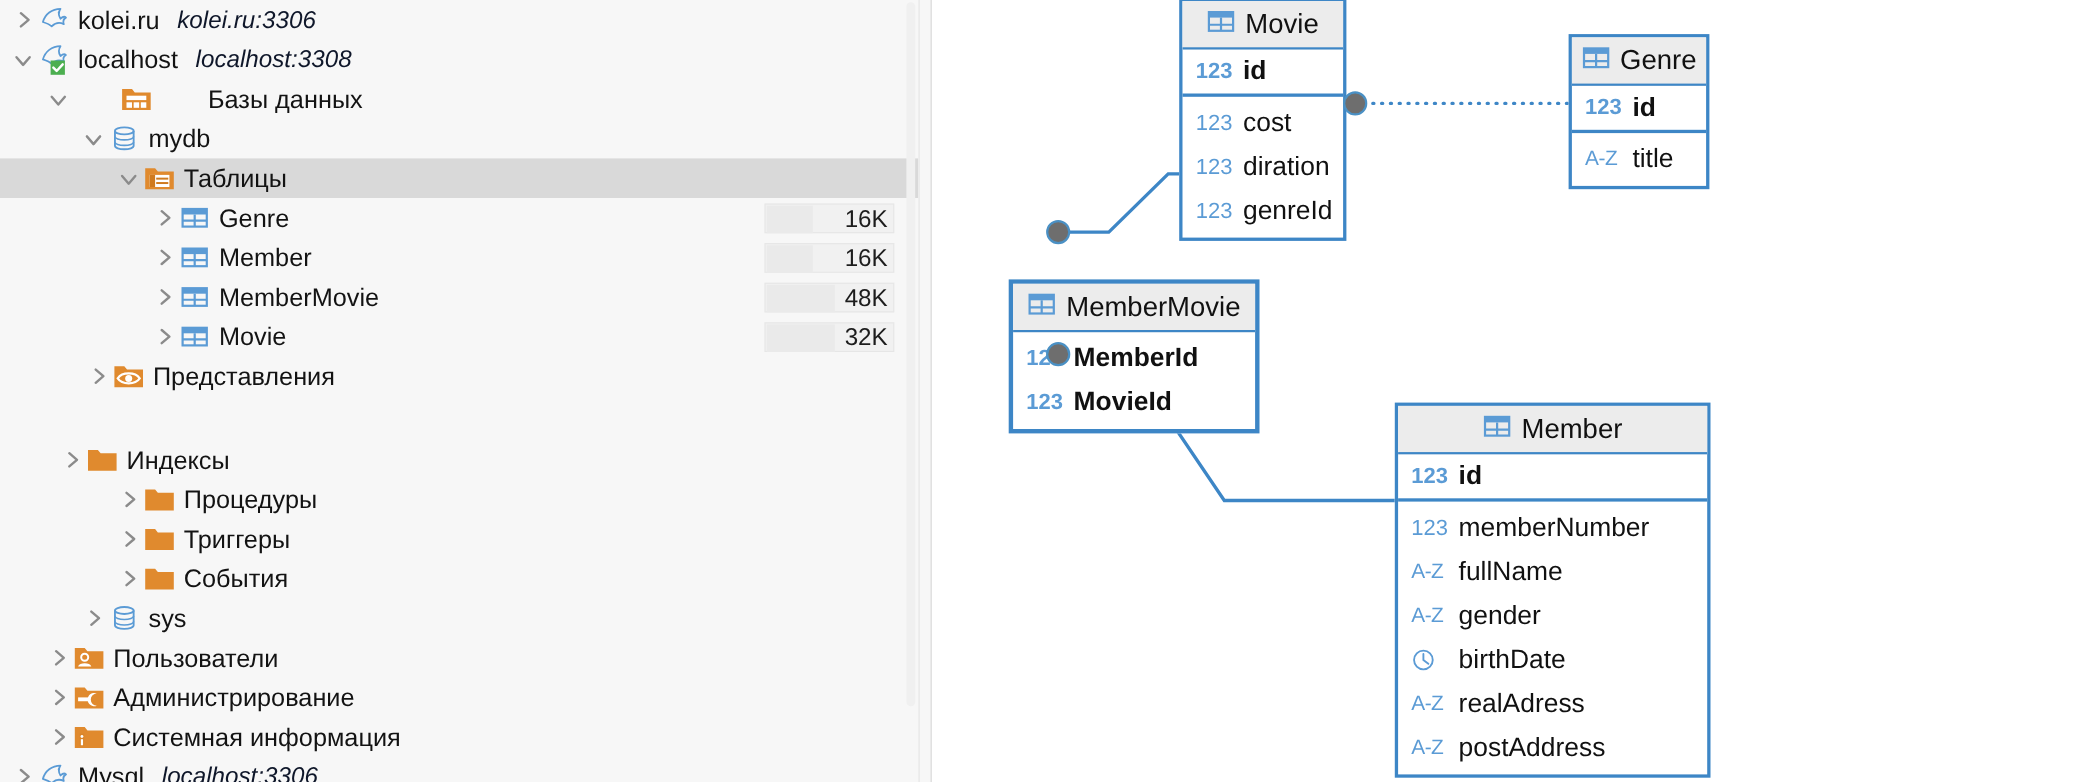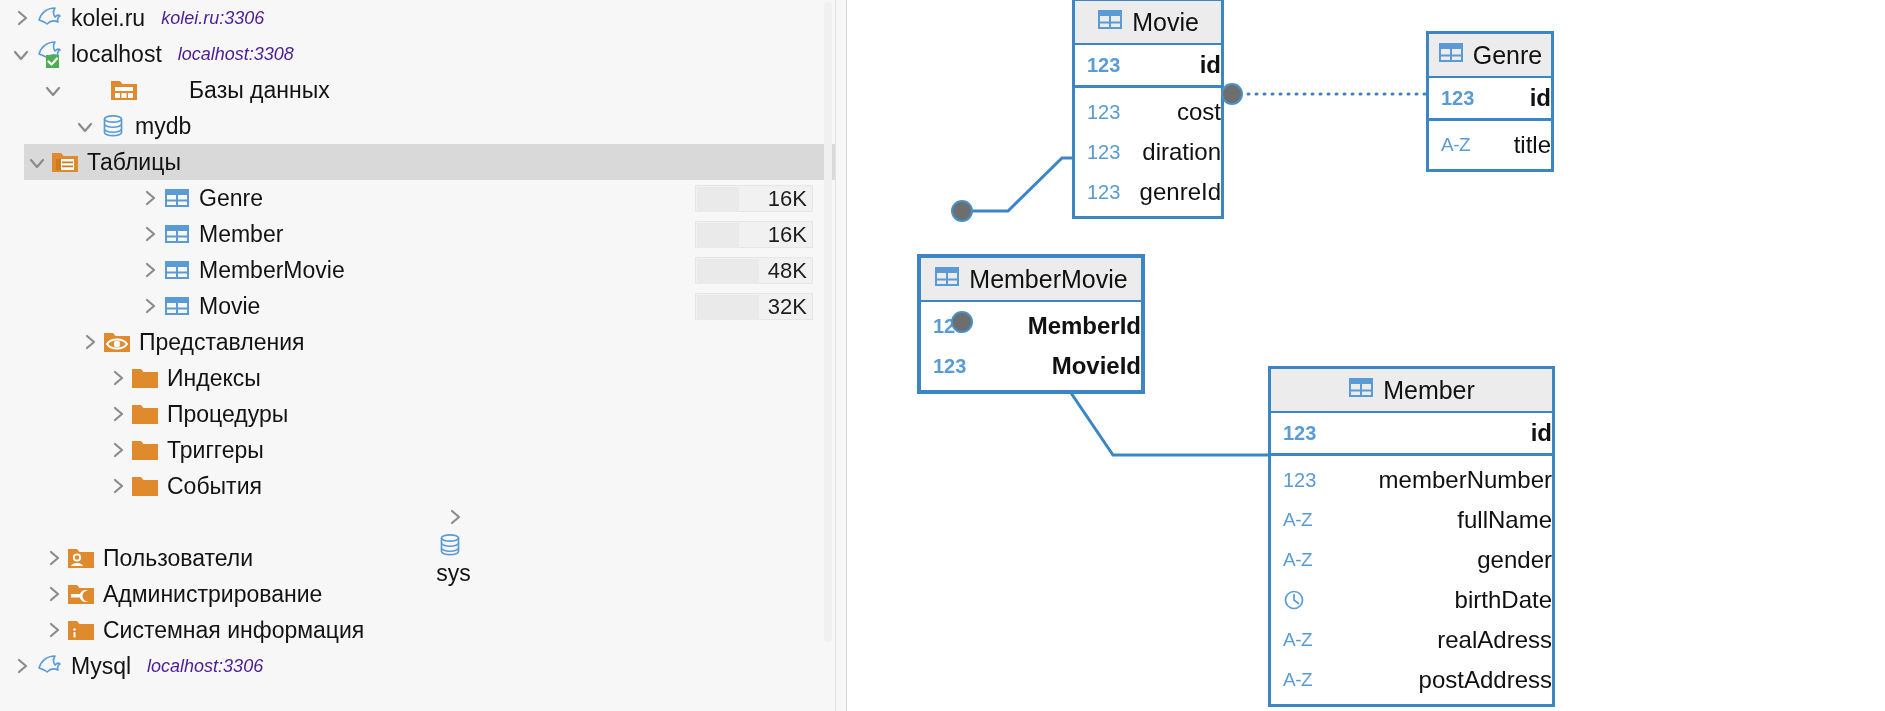--- a/index.html
+++ b/index.html
@@ -42,21 +42,21 @@
     width: 30px; height: 30px;
     flex: 0 0 30px;
     margin-right: 7px;
     position: relative;
     display: flex; align-items: center; justify-content: center;
   }
   .ico svg { display: block; }
 
   .label { font-size: 23px; color: #131313; letter-spacing: 0px; }
   .sublabel {
-    font-size: 18px; font-style: italic; color: #4c1d95;
+    font-size: 22px; font-style: italic; color: #0f172a;
     margin-left: 16px;
   }
 
   
   .sizecell {
     position: absolute;
     right: 22px; top: 5px;
     width: 118px; height: 27px;
     background: #f1f1f1;
     border: 1px solid #e6e6e6;
@@ -117,21 +117,21 @@
   }
   .tbl-head .tname { font-size: 25px; color: #111111; }
   .tbl-pk {
     border-bottom: 3px solid #3d86c6;
   }
   .col {
     height: 40px;
     display: flex; align-items: center;
     padding-left: 12px;
     gap: 9px;
-    font-size: 24px; color: #111111; justify-content: space-between;
+    font-size: 24px; color: #111111;
   }
   .col.bold { font-weight: bold; }
   .typ {
     font-size: 20px; color: #5b9bd5;
     flex: 0 0 auto; min-width: 34px;
     display: inline-flex; align-items: center;
   }
   .typ.az { font-size: 19px; letter-spacing: -0.5px; }
   .cname { white-space: nowrap; }
 
@@ -207,21 +207,21 @@
           <span class="ico">
             <svg width="30" height="30" viewBox="0 0 30 30">
               <ellipse cx="15" cy="8" rx="8.5" ry="3.2" fill="none" stroke="#5b9bd5" stroke-width="1.7"></ellipse>
               <path d="M6.5,8 L6.5,21.5 C6.5,23.3 10.3,24.7 15,24.7 C19.7,24.7 23.5,23.3 23.5,21.5 L23.5,8" fill="none" stroke="#5b9bd5" stroke-width="1.7"></path>
               <path d="M6.5,13 C6.5,14.8 10.3,16.2 15,16.2 C19.7,16.2 23.5,14.8 23.5,13" fill="none" stroke="#5b9bd5" stroke-width="1.5"></path>
               <path d="M6.5,18 C6.5,19.8 10.3,21.2 15,21.2 C19.7,21.2 23.5,19.8 23.5,18" fill="none" stroke="#5b9bd5" stroke-width="1.5"></path>
             </svg>
           </span>
           <span class="label">mydb</span>
         </div>
-        <div class="row selected" style=" margin-left: 24px;">
+        <div class="row selected" style="padding-left: 104px;">
           <span class="twisty">
             <svg width="20" height="20" viewBox="0 0 20 20">
               <path d="M4,8 L10,15 L16,8" fill="none" stroke="#8b8b8b" stroke-width="2.2" stroke-linecap="round" stroke-linejoin="round"></path>
             </svg>
           </span>
           <span class="ico">
             <svg width="30" height="30" viewBox="0 0 30 30">
               <path d="M2,6 L11,6 L13.5,9 L28,9 L28,25 L2,25 Z" fill="#e08a2e"></path>
               <rect x="6" y="12" width="18" height="11" fill="#ffffff"></rect>
               <rect x="6" y="12" width="5" height="11" fill="#cf7a1f"></rect>
@@ -319,73 +319,73 @@
           </span>
           <span class="ico">
             <svg width="30" height="30" viewBox="0 0 30 30">
               <path d="M2,6 L11,6 L13.5,9 L28,9 L28,25 L2,25 Z" fill="#e08a2e"></path>
               <path d="M5,17 C9,11 21,11 25,17 C21,23 9,23 5,17 Z" fill="none" stroke="#ffffff" stroke-width="2"></path>
               <circle cx="15" cy="17" r="3.2" fill="#ffffff"></circle>
             </svg>
           </span>
           <span class="label">Представления</span>
         </div>
+        <div class="row" style="padding-left: 52px; margin-top: 40px;">
+          <span class="twisty">
+            <svg width="20" height="20" viewBox="0 0 20 20">
+              <path d="M8,4 L15,10 L8,16" fill="none" stroke="#8b8b8b" stroke-width="2.2" stroke-linecap="round" stroke-linejoin="round"></path>
+            </svg>
+          </span>
+          <span class="ico">
+            <svg width="30" height="30" viewBox="0 0 30 30">
+              <path d="M2,6 L11,6 L13.5,9 L28,9 L28,25 L2,25 Z" fill="#e08a2e"></path>
+            </svg>
+          </span>
+          <span class="label">Индексы</span>
+        </div>
         <div class="row" style="padding-left: 104px;">
           <span class="twisty">
             <svg width="20" height="20" viewBox="0 0 20 20">
               <path d="M8,4 L15,10 L8,16" fill="none" stroke="#8b8b8b" stroke-width="2.2" stroke-linecap="round" stroke-linejoin="round"></path>
             </svg>
           </span>
           <span class="ico">
             <svg width="30" height="30" viewBox="0 0 30 30">
               <path d="M2,6 L11,6 L13.5,9 L28,9 L28,25 L2,25 Z" fill="#e08a2e"></path>
             </svg>
           </span>
-          <span class="label">Индексы</span>
+          <span class="label">Процедуры</span>
         </div>
         <div class="row" style="padding-left: 104px;">
           <span class="twisty">
             <svg width="20" height="20" viewBox="0 0 20 20">
               <path d="M8,4 L15,10 L8,16" fill="none" stroke="#8b8b8b" stroke-width="2.2" stroke-linecap="round" stroke-linejoin="round"></path>
             </svg>
           </span>
           <span class="ico">
             <svg width="30" height="30" viewBox="0 0 30 30">
               <path d="M2,6 L11,6 L13.5,9 L28,9 L28,25 L2,25 Z" fill="#e08a2e"></path>
             </svg>
           </span>
-          <span class="label">Процедуры</span>
+          <span class="label">Триггеры</span>
         </div>
         <div class="row" style="padding-left: 104px;">
           <span class="twisty">
             <svg width="20" height="20" viewBox="0 0 20 20">
               <path d="M8,4 L15,10 L8,16" fill="none" stroke="#8b8b8b" stroke-width="2.2" stroke-linecap="round" stroke-linejoin="round"></path>
             </svg>
           </span>
           <span class="ico">
             <svg width="30" height="30" viewBox="0 0 30 30">
               <path d="M2,6 L11,6 L13.5,9 L28,9 L28,25 L2,25 Z" fill="#e08a2e"></path>
             </svg>
           </span>
-          <span class="label">Триггеры</span>
-        </div>
-        <div class="row" style="padding-left: 104px;">
-          <span class="twisty">
-            <svg width="20" height="20" viewBox="0 0 20 20">
-              <path d="M8,4 L15,10 L8,16" fill="none" stroke="#8b8b8b" stroke-width="2.2" stroke-linecap="round" stroke-linejoin="round"></path>
-            </svg>
-          </span>
-          <span class="ico">
-            <svg width="30" height="30" viewBox="0 0 30 30">
-              <path d="M2,6 L11,6 L13.5,9 L28,9 L28,25 L2,25 Z" fill="#e08a2e"></path>
-            </svg>
-          </span>
           <span class="label">События</span>
         </div>
-        <div class="row" style="padding-left: 72px; flex-direction: column;">
+        <div class="row" style="padding-left: 72px;">
           <span class="twisty">
             <svg width="20" height="20" viewBox="0 0 20 20">
               <path d="M8,4 L15,10 L8,16" fill="none" stroke="#8b8b8b" stroke-width="2.2" stroke-linecap="round" stroke-linejoin="round"></path>
             </svg>
           </span>
           <span class="ico">
             <svg width="30" height="30" viewBox="0 0 30 30">
               <ellipse cx="15" cy="8" rx="8.5" ry="3.2" fill="none" stroke="#5b9bd5" stroke-width="1.7"></ellipse>
               <path d="M6.5,8 L6.5,21.5 C6.5,23.3 10.3,24.7 15,24.7 C19.7,24.7 23.5,23.3 23.5,21.5 L23.5,8" fill="none" stroke="#5b9bd5" stroke-width="1.7"></path>
               <path d="M6.5,13 C6.5,14.8 10.3,16.2 15,16.2 C19.7,16.2 23.5,14.8 23.5,13" fill="none" stroke="#5b9bd5" stroke-width="1.5"></path>

